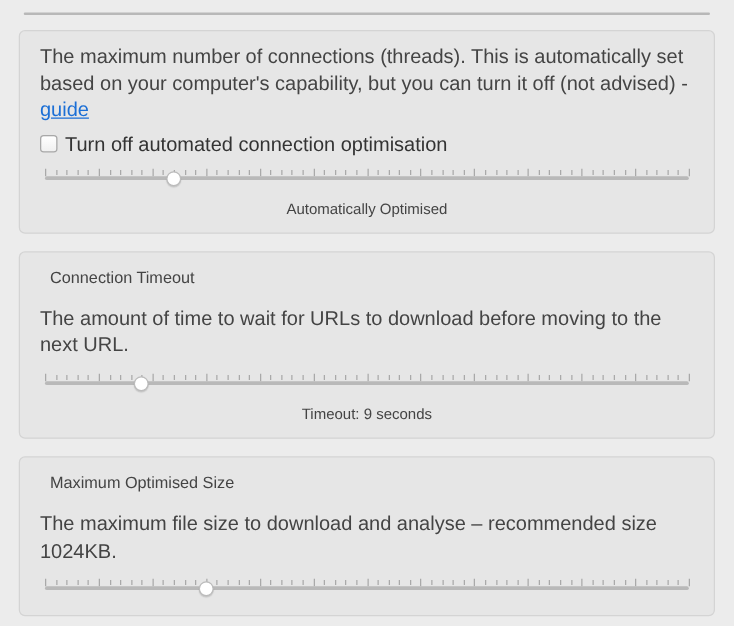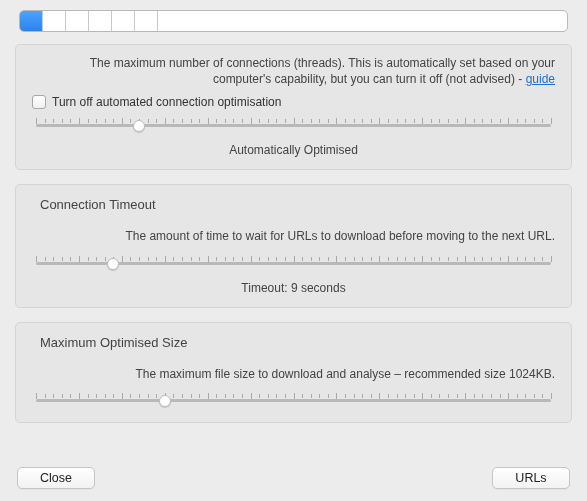--- a/index.html
+++ b/index.html
@@ -48,33 +48,32 @@
     margin-bottom: 14px;
     padding: 10px 16px 10px 16px;
     position: relative;
   }
   .panel-title {
     font-size: 13px;
     color: #444;
     margin: 2px 0 16px 8px;
   }
   .panel-desc {
-    font-size: 12px;
+    font-size: 16px;
     color: #444;
     line-height: 1.35;
     margin-bottom: 8px;
-    text-align: right;
   }
   .panel a { color: #1b6fd6; text-decoration: underline; }
   .checkbox-row {
     display: flex;
     align-items: flex-start;
     gap: 6px;
     margin-bottom: 6px;
-    font-size: 12px;
+    font-size: 16px;
     color: #333;
   }
   .chk {
     width: 14px; height: 14px;
     border: 1px solid #a8a8a8;
     border-radius: 3px;
     background: linear-gradient(#fff,#f0f0f0);
   }
   
   .slider-wrap { margin: 4px 4px 2px 4px; }

